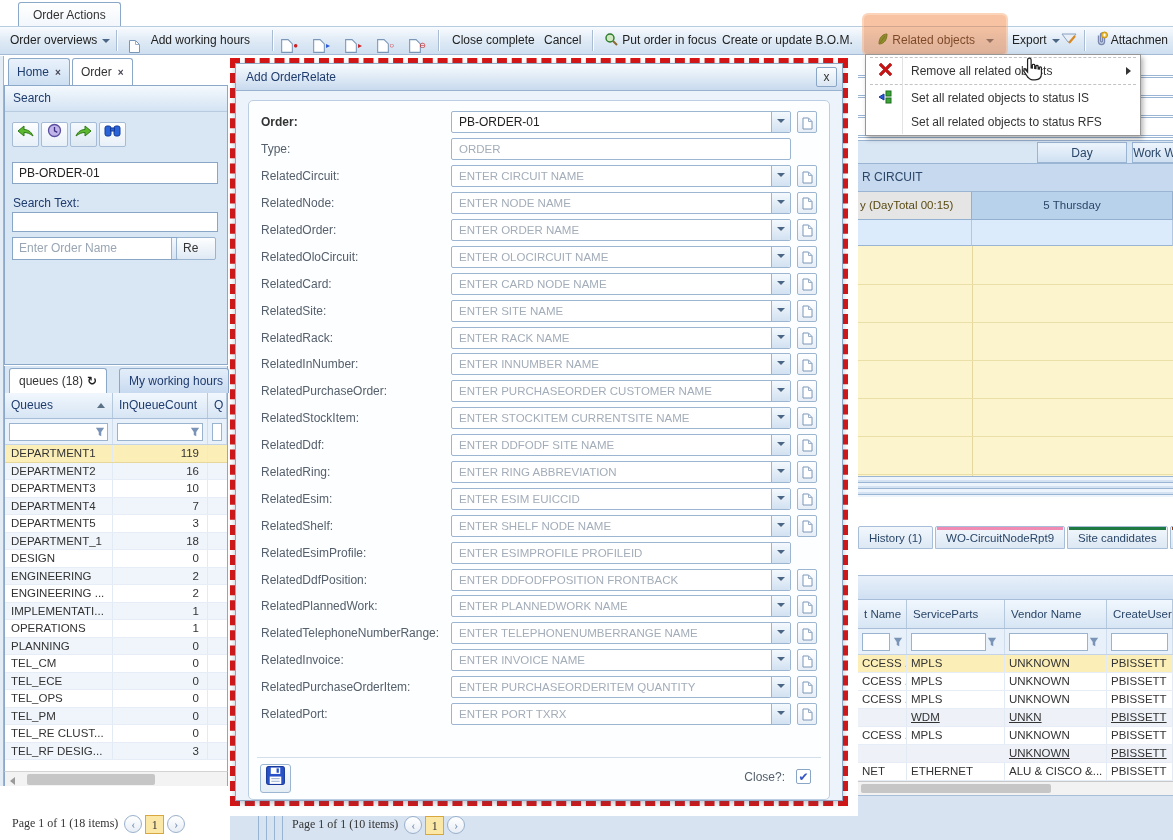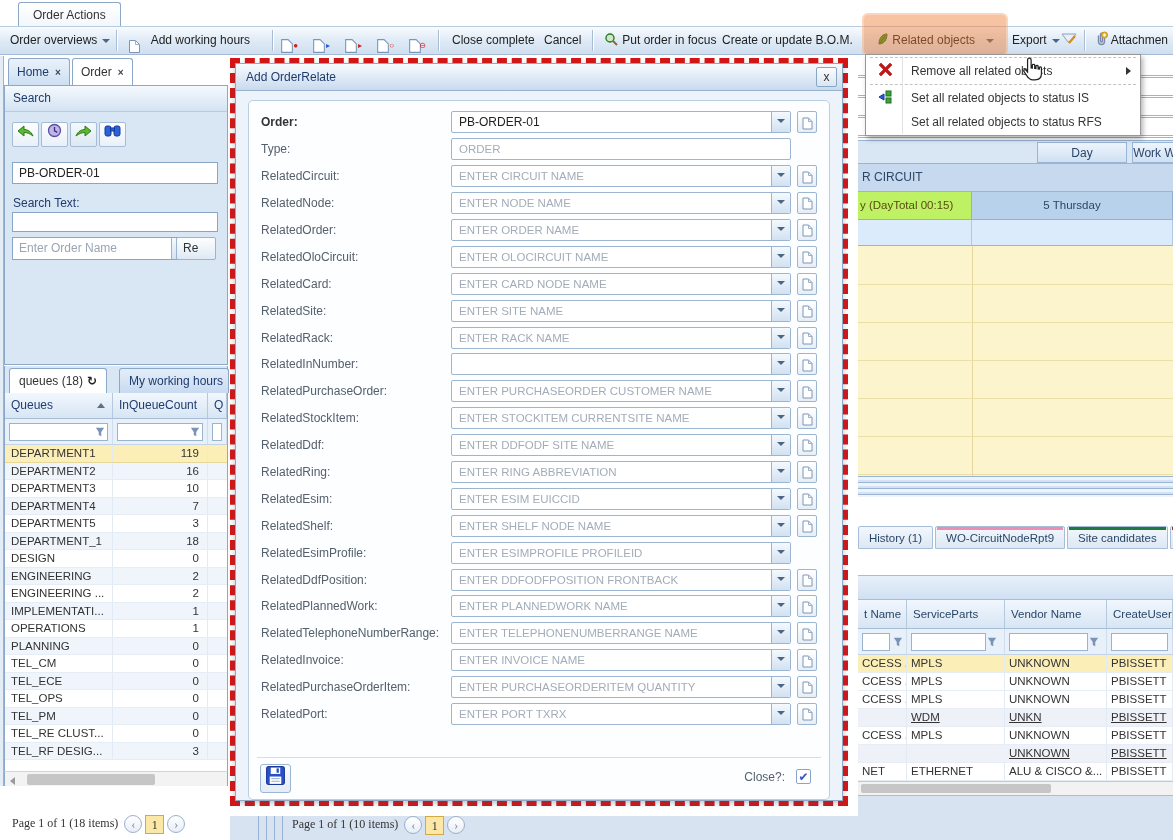--- a/index.html
+++ b/index.html
@@ -373,21 +373,21 @@
   <div class="abs rp">
     <div class="mini-row" style="top:2px;"></div>
     <div class="mini-row" style="top:22px;"></div>
     <div class="mini-row" style="top:42px;"></div>
     <div class="mini-row" style="top:62px;"></div>
     <div class="view-bar">
       <div class="view-btn" style="left:179px; width:90px;">Day</div>
       <div class="view-btn" style="left:274px; width:45px;">Work W</div>
     </div>
     <div class="res-band">R CIRCUIT</div>
-    <div class="day-hd" style="left:0; width:114px; background:#bef264; color:#5a4a10; padding-left:2px;">y (DayTotal 00:15)</div>
+    <div class="day-hd" style="left:0; width:114px; background:#e5e5e5; color:#5a4a10; padding-left:2px;">y (DayTotal 00:15)</div>
     <div class="day-hd" style="left:114px; width:201px; background:#b9d2ec; color:#2a4668; text-align:center;">5 Thursday</div>
     <div class="allday" style="left:0; width:114px;"></div>
     <div class="allday" style="left:114px; width:201px;"></div>
     <div class="timegrid">
       <i class="tg-vline"></i>
       <i class="tg-hline" style="top:38px;"></i>
       <i class="tg-hline" style="top:76px;"></i>
       <i class="tg-hline" style="top:114px;"></i>
       <i class="tg-hline" style="top:152px;"></i>
       <i class="tg-hline" style="top:190px;"></i>
@@ -625,20 +625,21 @@
               <span class="fnew"><svg class="pg" width="11" height="13" viewBox="0 0 11 13">
                     <path d="M1 1 h5.5 l3.5 3.5 v7.5 h-9 z" fill="#fff" stroke="#7a96b8"></path>
                     <path d="M6.5 1 v3.5 h3.5" fill="none" stroke="#9ab0c8"></path>
                   </svg></span>
             </span>
           </div>
             <div class="fld">
             <span class="flabel">RelatedInNumber:</span>
             <span class="fctrl">
               <span class="finput">
+                <span class="ftext">ENTER INNUMBER NAME</span>
                 <span class="fcombo"><i class="tri-down" style="margin-top:7px;"></i></span>
               </span>
               <span class="fnew"><svg class="pg" width="11" height="13" viewBox="0 0 11 13">
                     <path d="M1 1 h5.5 l3.5 3.5 v7.5 h-9 z" fill="#fff" stroke="#7a96b8"></path>
                     <path d="M6.5 1 v3.5 h3.5" fill="none" stroke="#9ab0c8"></path>
                   </svg></span>
             </span>
           </div>
             <div class="fld">
             <span class="flabel">RelatedPurchaseOrder:</span>

